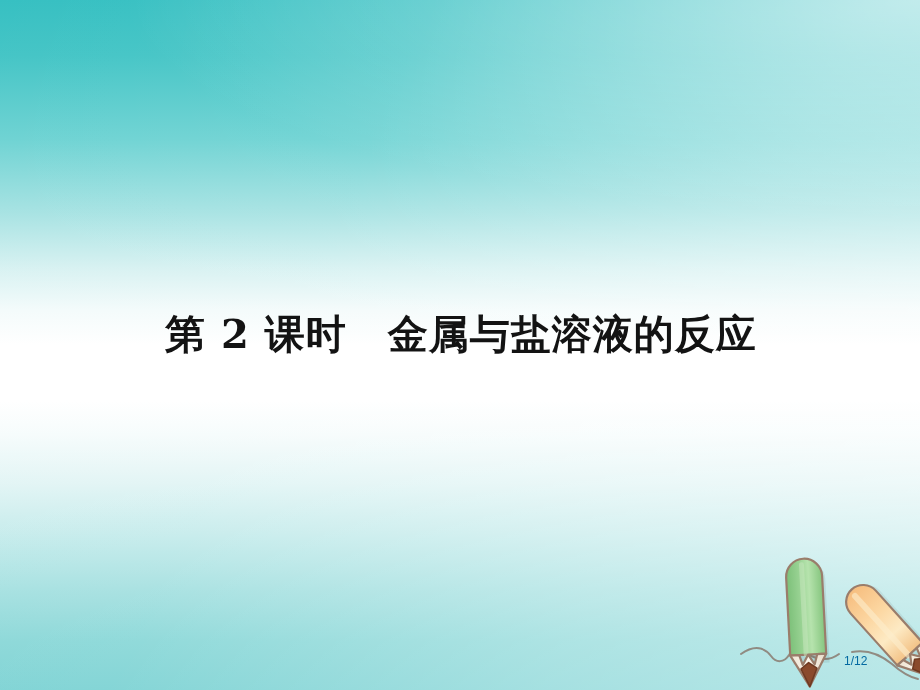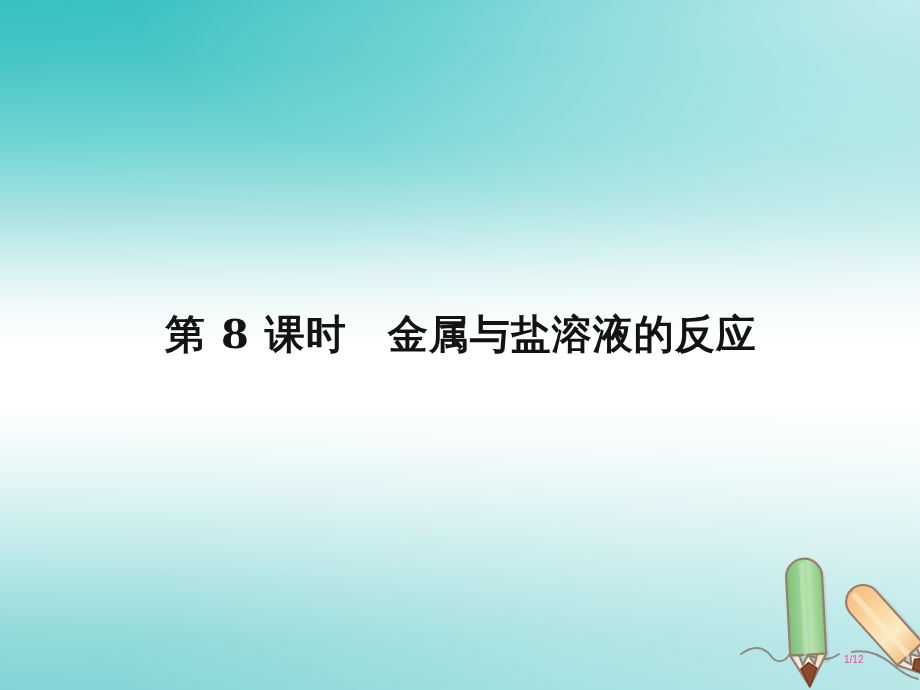--- a/index.html
+++ b/index.html
@@ -88,37 +88,37 @@
     width: 185px;
     height: 142px;
   }
   .pencils svg { display: block; }
 
   .page-num {
     position: absolute;
     left: 844px;
     top: 655px;
     font-family: "Liberation Sans", "DejaVu Sans", sans-serif;
-    font-size: 10px;
-    color: #ec4899;
+    font-size: 12px;
+    color: #0369a1;
     letter-spacing: 0px;
     line-height: 1;
   }
 </style>
 </head>
 <body>
 
 <div id="slide">
 
   <div class="bg-base"></div>
   <div class="bg-diag"></div>
   <div class="bg-topglow"></div>
 
   <div class="title-block">
-    <span class="title-text">第 8 课时　金属与盐溶液的反应</span>
+    <span class="title-text">第 2 课时　金属与盐溶液的反应</span>
   </div>
 
   <div class="pencils">
     <svg width="185" height="142" viewBox="0 0 185 142" xmlns="http://www.w3.org/2000/svg">
       <defs>
         <linearGradient id="greenBody" x1="0" y1="0" x2="1" y2="0">
           <stop offset="0%" stop-color="#7cc079"></stop>
           <stop offset="38%" stop-color="#9ad394"></stop>
           <stop offset="62%" stop-color="#b6e3ad"></stop>
           <stop offset="100%" stop-color="#85c57e"></stop>

